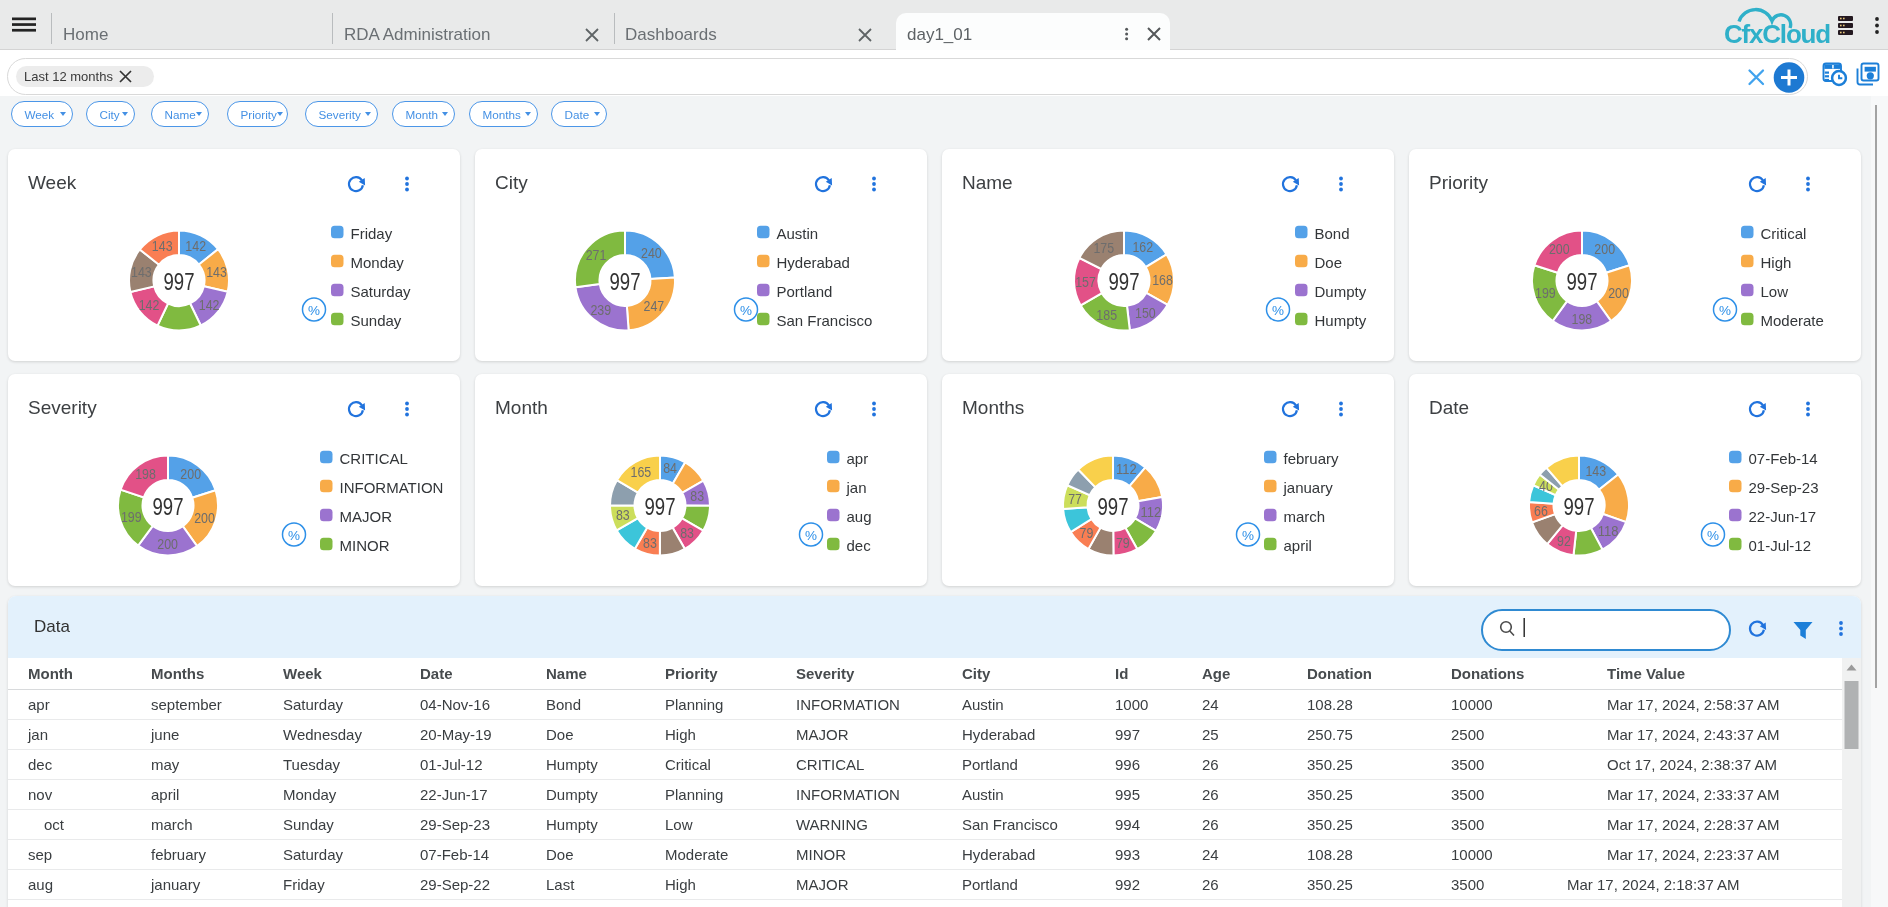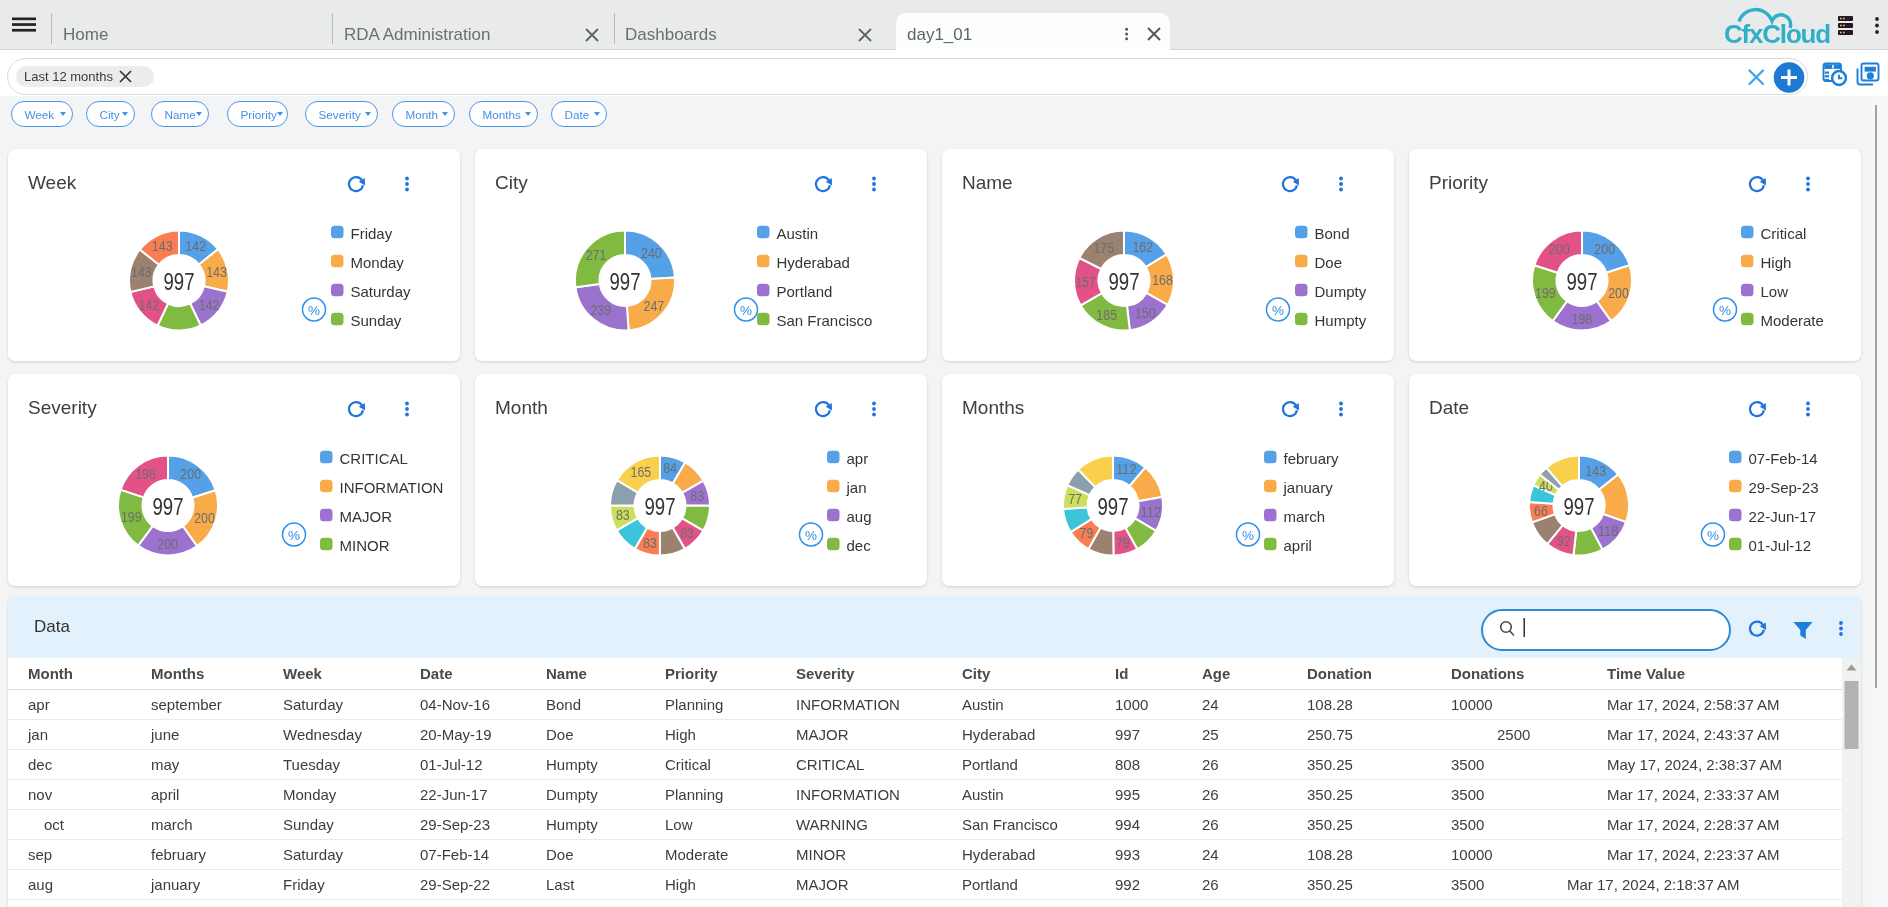--- a/index.html
+++ b/index.html
@@ -429,37 +429,37 @@
       <div class="tc" style="left:143px">june</div>
       <div class="tc" style="left:275px">Wednesday</div>
       <div class="tc" style="left:412px">20-May-19</div>
       <div class="tc" style="left:538px">Doe</div>
       <div class="tc" style="left:657px">High</div>
       <div class="tc" style="left:788px">MAJOR</div>
       <div class="tc" style="left:954px">Hyderabad</div>
       <div class="tc" style="left:1107px">997</div>
       <div class="tc" style="left:1194px">25</div>
       <div class="tc" style="left:1299px">250.75</div>
-      <div class="tc" style="left:1489px">2500</div>
+      <div class="tc" style="left:1443px">2500</div>
       <div class="tc" style="left:1599px">Mar 17, 2024, 2:43:37 AM</div>
     </div>
     <div class="trow" style="top:154px">
       <div class="tc" style="left:20px">dec</div>
       <div class="tc" style="left:143px">may</div>
       <div class="tc" style="left:275px">Tuesday</div>
       <div class="tc" style="left:412px">01-Jul-12</div>
       <div class="tc" style="left:538px">Humpty</div>
       <div class="tc" style="left:657px">Critical</div>
       <div class="tc" style="left:788px">CRITICAL</div>
       <div class="tc" style="left:954px">Portland</div>
-      <div class="tc" style="left:1107px">808</div>
+      <div class="tc" style="left:1107px">996</div>
       <div class="tc" style="left:1194px">26</div>
       <div class="tc" style="left:1299px">350.25</div>
       <div class="tc" style="left:1443px">3500</div>
-      <div class="tc" style="left:1599px">May 17, 2024, 2:38:37 AM</div>
+      <div class="tc" style="left:1599px">Oct 17, 2024, 2:38:37 AM</div>
     </div>
     <div class="trow" style="top:184px">
       <div class="tc" style="left:20px">nov</div>
       <div class="tc" style="left:143px">april</div>
       <div class="tc" style="left:275px">Monday</div>
       <div class="tc" style="left:412px">22-Jun-17</div>
       <div class="tc" style="left:538px">Dumpty</div>
       <div class="tc" style="left:657px">Planning</div>
       <div class="tc" style="left:788px">INFORMATION</div>
       <div class="tc" style="left:954px">Austin</div>

